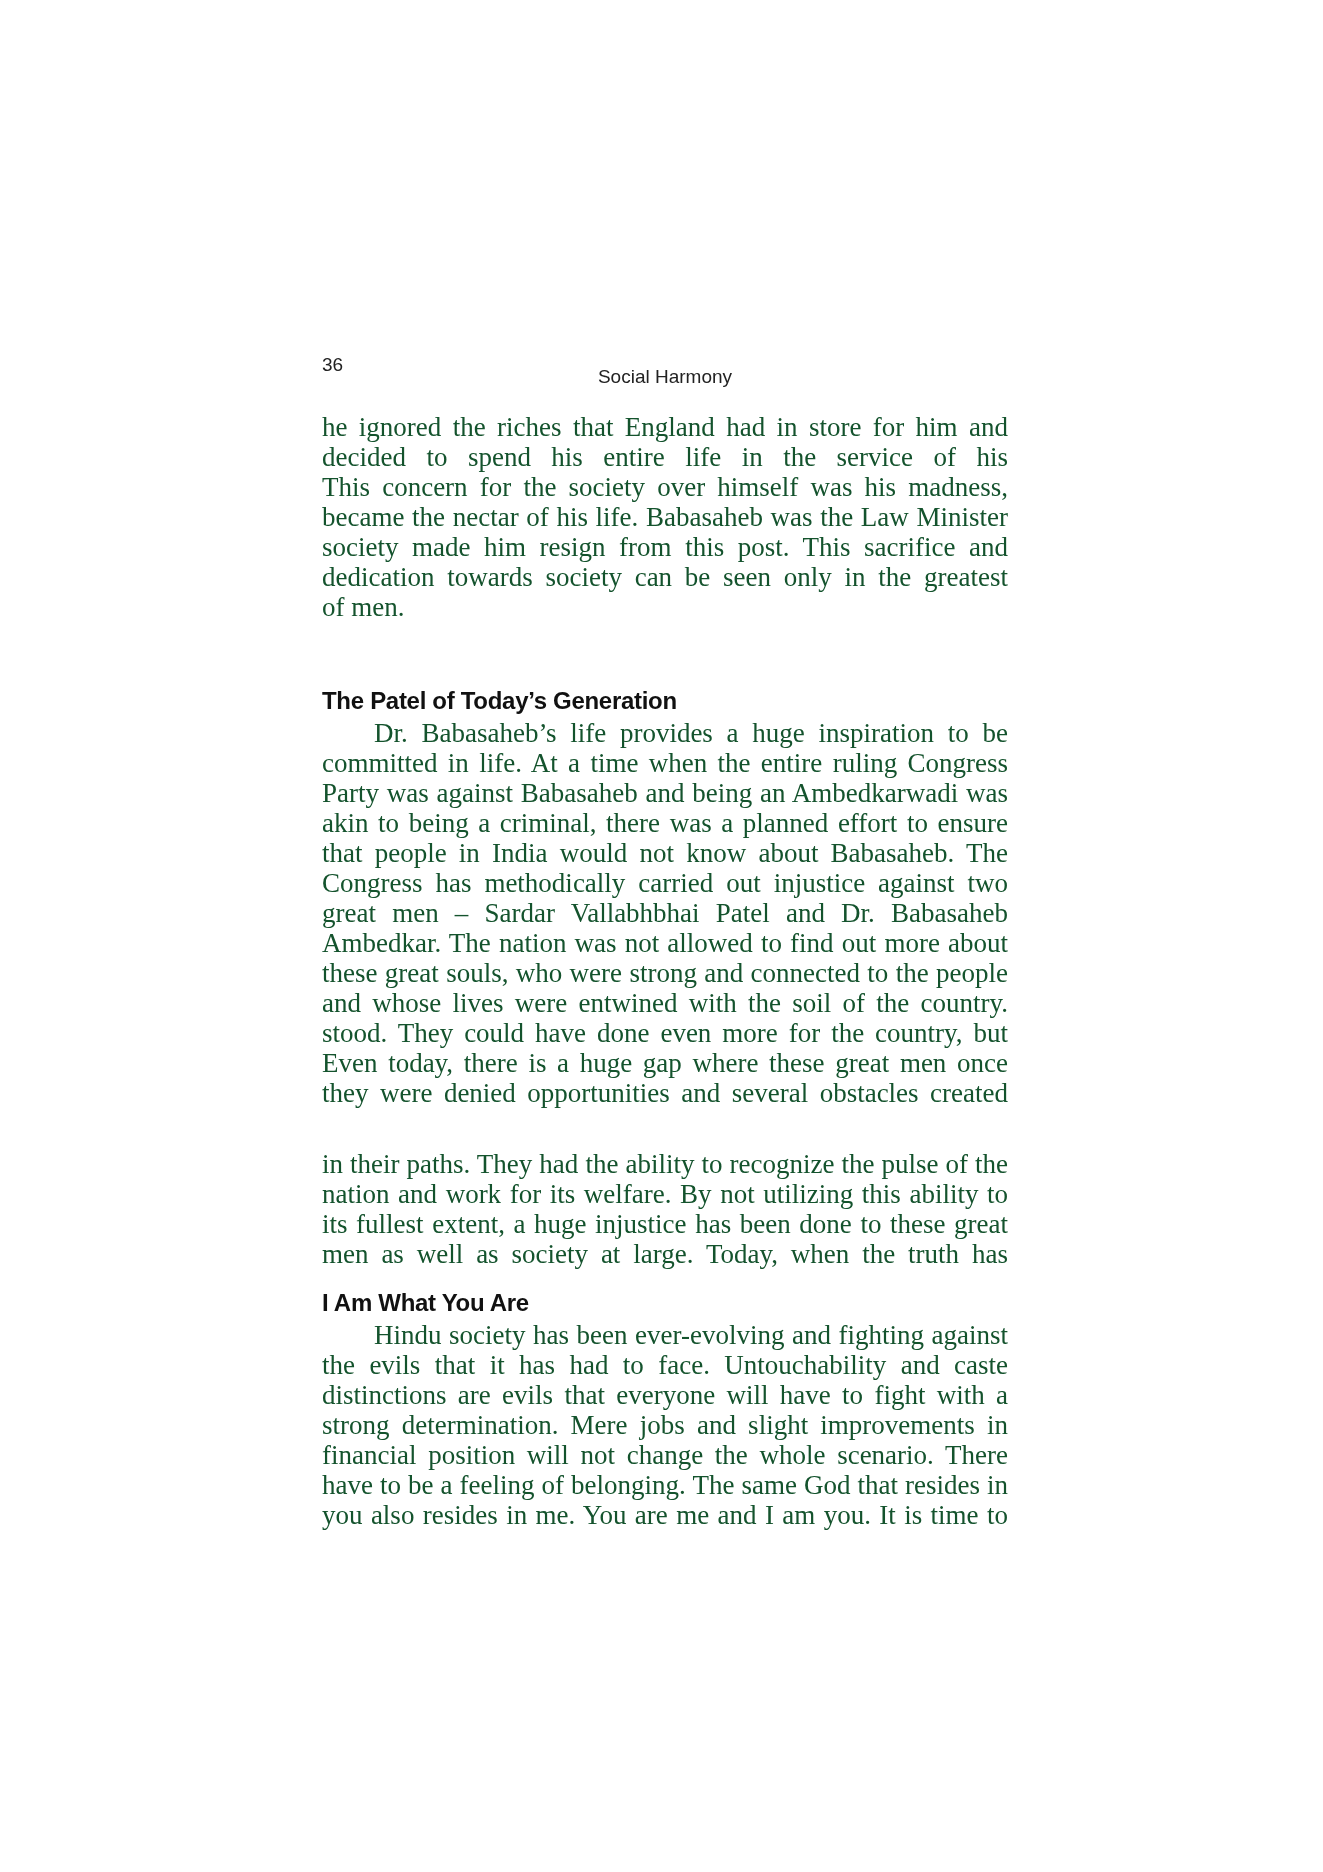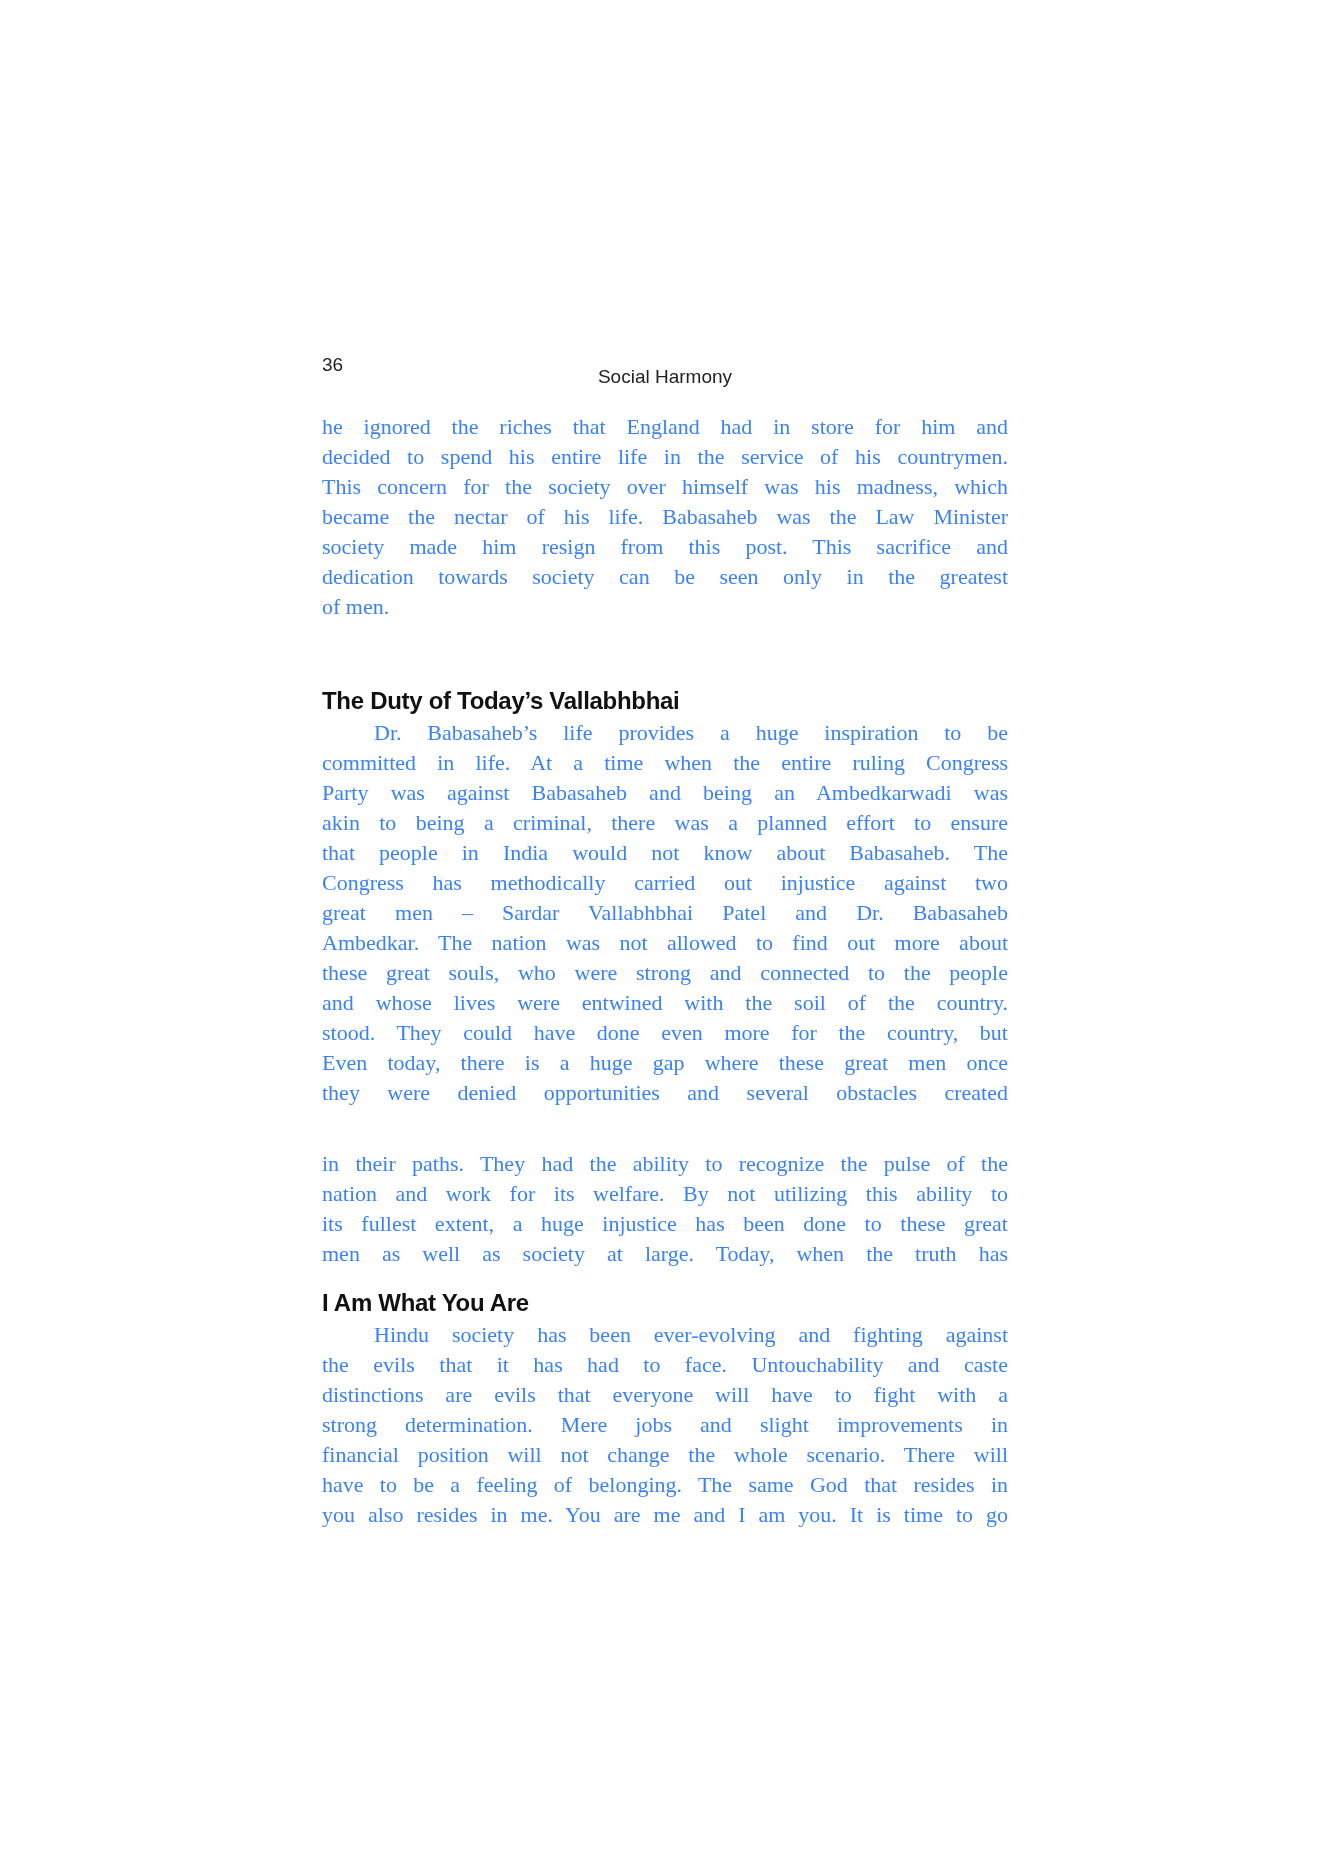--- a/index.html
+++ b/index.html
@@ -46,26 +46,26 @@
     .block {
       position: absolute;
       left: 0;
       width: 686px;
     }
     .line {
       display: block;
       height: 30px;
       line-height: 30px;
       font-family: "Liberation Serif", "DejaVu Serif", serif;
-      font-size: 22px;
+      font-size: 27px;
       text-align: justify;
       text-align-last: justify;
       white-space: nowrap;
       overflow: visible;
-      color: #3b82f6;
+      color: #14532d;
     }
     .line.last {
       text-align-last: left;
     }
     .line.indent {
       padding-left: 52px;
     }
     .heading {
       font-family: "Liberation Sans", "DejaVu Sans", sans-serif;
       font-weight: bold;
@@ -91,21 +91,21 @@
     <span class="line" style="white-space: normal; overflow: hidden;">he ignored the riches that England had in store for him and</span>
     <span class="line" style="white-space: normal; overflow: hidden;">decided to spend his entire life in the service of his countrymen.</span>
     <span class="line" style="white-space: normal; overflow: hidden;">This concern for the society over himself was his madness, which</span>
     <span class="line" style="white-space: normal; overflow: hidden;">became the nectar of his life. Babasaheb was the Law Minister</span>
     <span class="line" style="white-space: normal; overflow: hidden;">society made him resign from this post. This sacrifice and</span>
     <span class="line" style="white-space: normal; overflow: hidden;">dedication towards society can be seen only in the greatest</span>
     <span class="line last" style="white-space: normal; overflow: hidden;">of men.</span>
   </div>
 
   <div class="block" style="top:684px;">
-    <span class="heading">The Duty of Today’s Vallabhbhai</span>
+    <span class="heading">The Patel of Today’s Generation</span>
     <div>
       <span class="line indent" style="white-space: normal; overflow: hidden;">Dr. Babasaheb’s life provides a huge inspiration to be</span>
       <span class="line" style="white-space: normal; overflow: hidden;">committed in life. At a time when the entire ruling Congress</span>
       <span class="line" style="white-space: normal; overflow: hidden;">Party was against Babasaheb and being an Ambedkarwadi was</span>
       <span class="line" style="white-space: normal; overflow: hidden;">akin to being a criminal, there was a planned effort to ensure</span>
       <span class="line" style="white-space: normal; overflow: hidden;">that people in India would not know about Babasaheb. The</span>
       <span class="line" style="white-space: normal; overflow: hidden;">Congress has methodically carried out injustice against two</span>
       <span class="line" style="white-space: normal; overflow: hidden;">great men – Sardar Vallabhbhai Patel and Dr. Babasaheb</span>
       <span class="line" style="white-space: normal; overflow: hidden;">Ambedkar. The nation was not allowed to find out more about</span>
       <span class="line" style="white-space: normal; overflow: hidden;">these great souls, who were strong and connected to the people</span>

